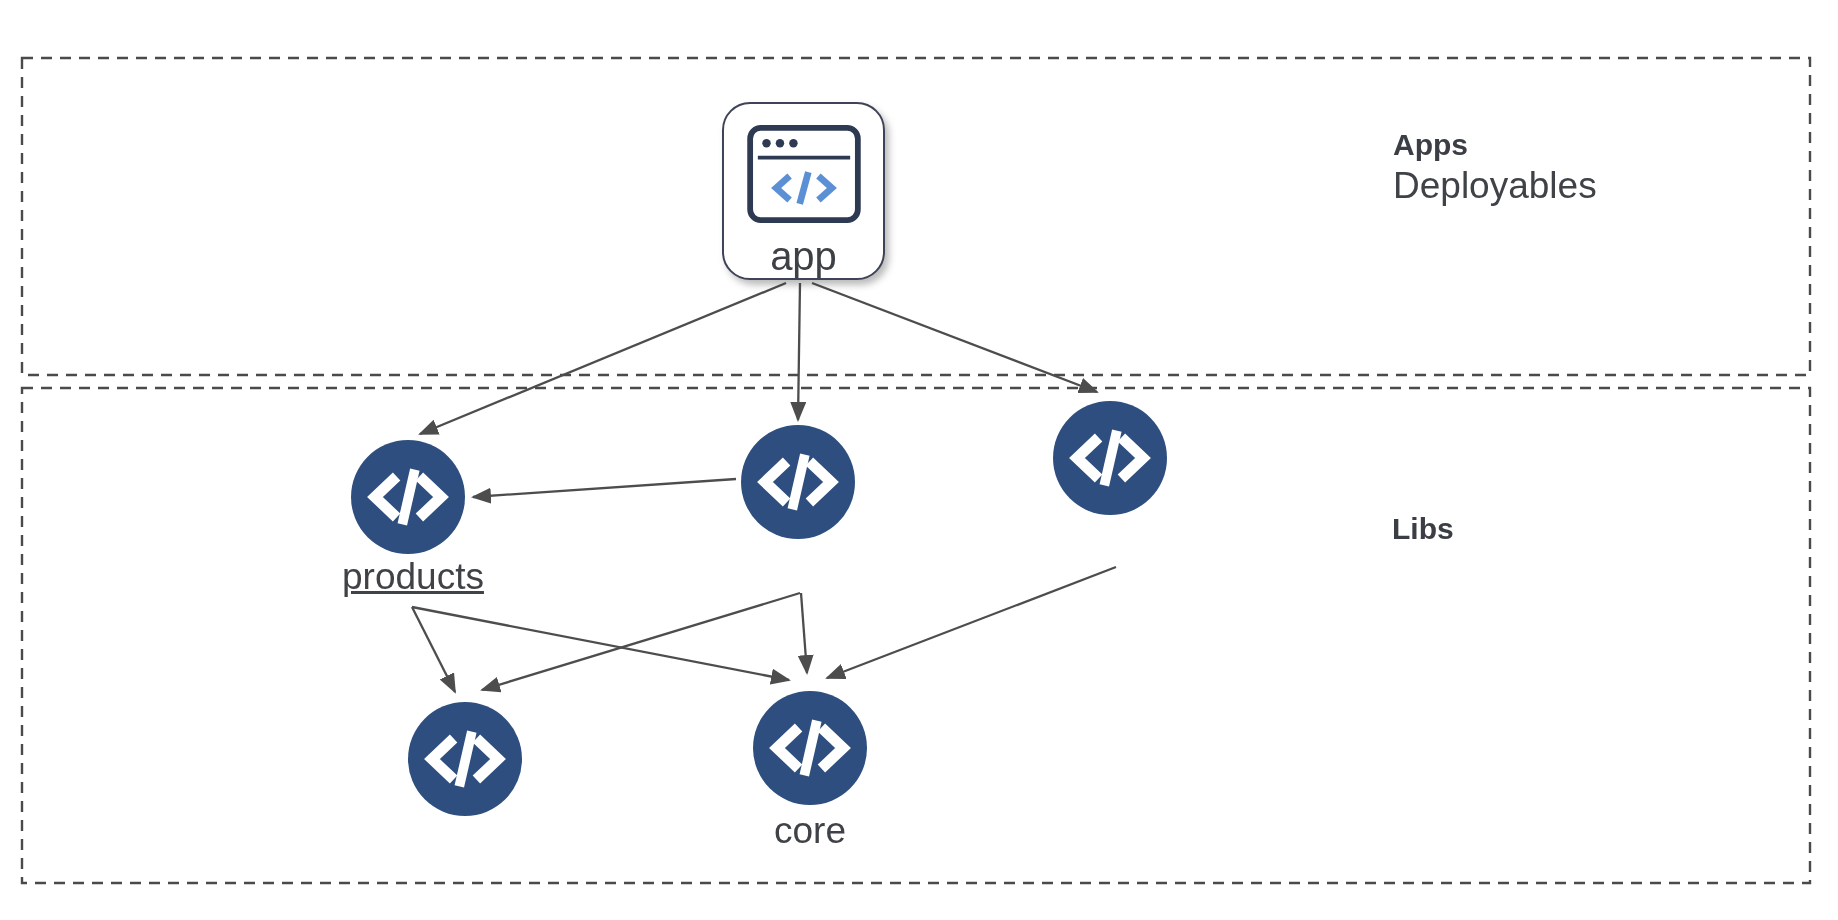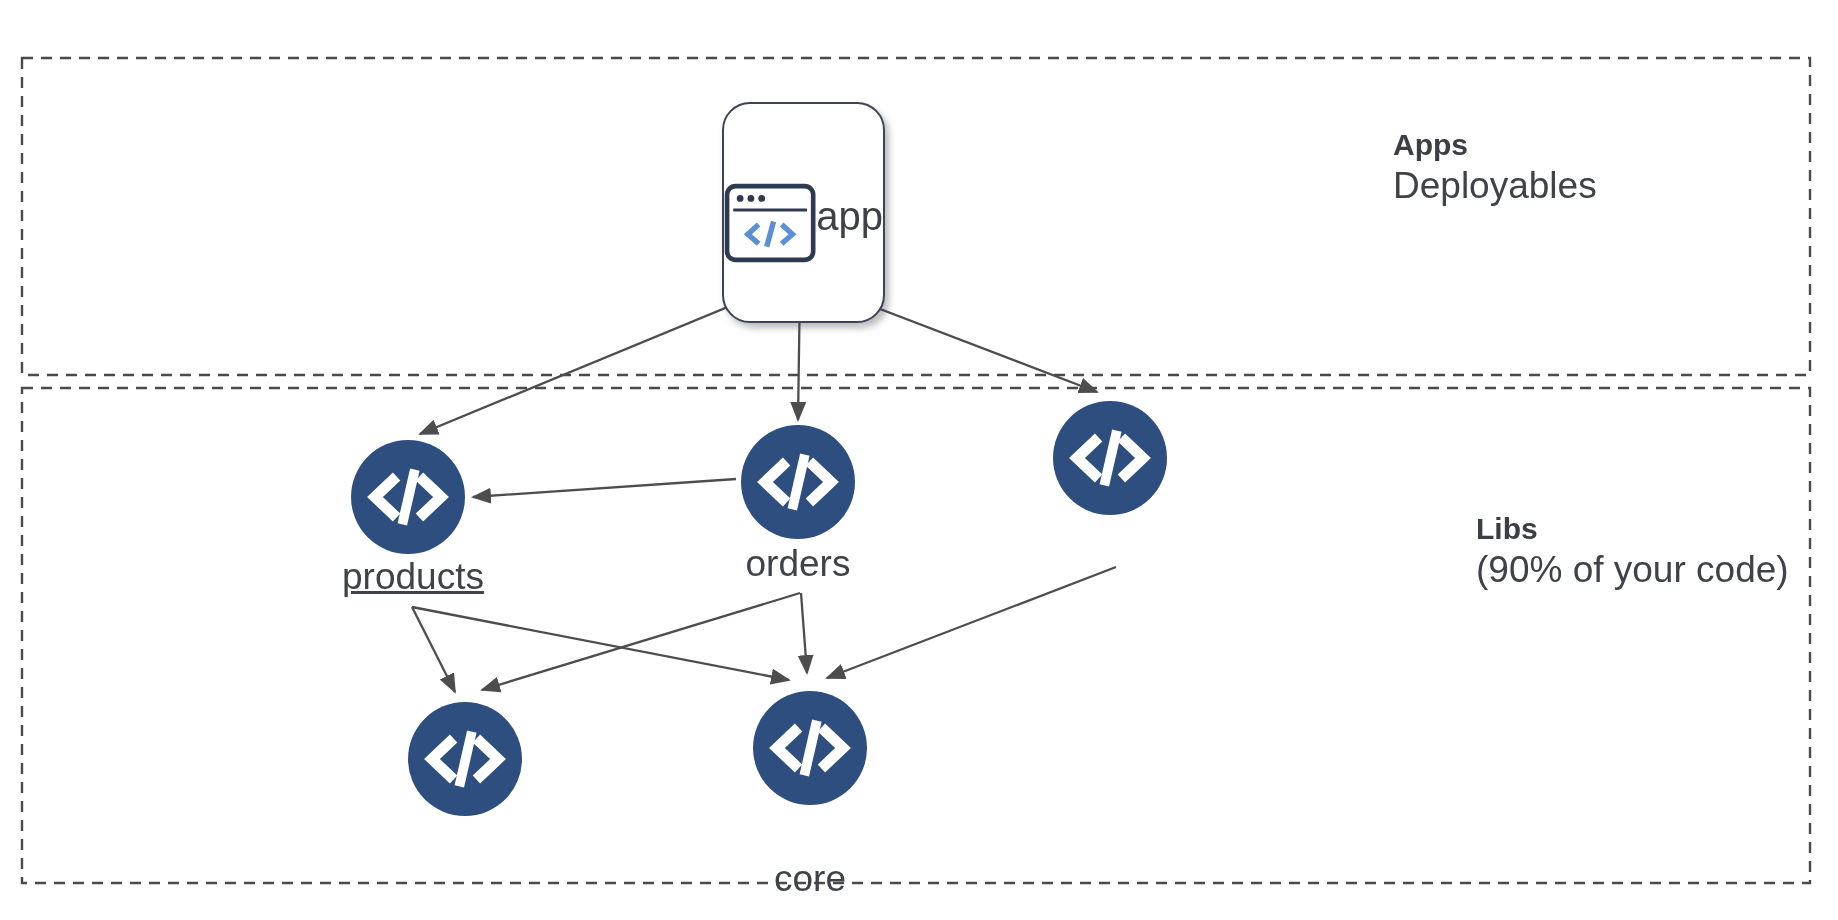--- a/index.html
+++ b/index.html
@@ -21,28 +21,30 @@
     left: 0; top: 0;
     width: 1838px;
     height: 920px;
   }
   
   .app-card {
     position: absolute;
     left: 722px;
     top: 102px;
     width: 163px;
-    height: 221px;
+    height: 178px;
     background: #ffffff;
     border: 2.5px solid #3e4457;
     border-radius: 28px;
     box-shadow: 4px 5px 7px rgba(60,60,60,0.35);
     display: flex;
+    flex-direction: column;
     align-items: center;
     box-sizing: border-box;
+    justify-content: space-between;
   }
   .app-card .browser-icon { margin-top: 20px; }
   .app-card .node-label {
     font-size: 40px;
     line-height: 1.1;
     margin-top: 6px;
     color: #3d4145;
   }
   
   .lib-node {
@@ -62,29 +64,29 @@
   
   #node-products { left: 351px; top: 440px; }
   #cap-products  { left: 263px; top: 558px; text-decoration: underline; }
   #node-orders   { left: 741px; top: 425px; }
   #cap-orders    { left: 648px; top: 545px; }
   #node-checkout { left: 1053px; top: 401px; }
   #cap-checkout  { left: 960px; top: 520px; }
   #node-shared   { left: 408px; top: 702px; }
   #cap-shared    { left: 315px; top: 822px; }
   #node-core     { left: 753px; top: 691px; }
-  #cap-core      { left: 660px; top: 812px; margin-top: 48px; }
+  #cap-core      { left: 660px; top: 812px; }
   
   .section-label {
     position: absolute;
     display: flex;
     flex-direction: column;
   }
   #label-apps { left: 1393px; top: 128px; }
-  #label-libs { left: 1476px; top: 512px; }
+  #label-libs { left: 1392px; top: 512px; gap: 48px; }
   .section-title {
     font-weight: bold;
     font-size: 30px;
     line-height: 1.15;
     color: #3b3f45;
   }
   .section-subtitle {
     font-size: 37px;
     line-height: 1.25;
     color: #3f4347;
@@ -142,21 +144,20 @@
   <div class="node-caption" id="cap-products">products</div>
 
   <div class="lib-node" id="node-orders">
     <svg viewBox="0 0 100 100">
       <circle cx="50" cy="50" r="50" fill="#2d4e7e"></circle>
       <path d="M40 32 L21 50 L40 68" fill="none" stroke="#ffffff" stroke-width="9.5"></path>
       <path d="M60 32 L79 50 L60 68" fill="none" stroke="#ffffff" stroke-width="9.5"></path>
       <line x1="56" y1="26" x2="45" y2="74" stroke="#ffffff" stroke-width="8.5"></line>
     </svg>
   </div>
-  <div class="node-caption" id="cap-orders">orders</div>
 
   <div class="lib-node" id="node-checkout">
     <svg viewBox="0 0 100 100">
       <circle cx="50" cy="50" r="50" fill="#2d4e7e"></circle>
       <path d="M40 32 L21 50 L40 68" fill="none" stroke="#ffffff" stroke-width="9.5"></path>
       <path d="M60 32 L79 50 L60 68" fill="none" stroke="#ffffff" stroke-width="9.5"></path>
       <line x1="56" y1="26" x2="45" y2="74" stroke="#ffffff" stroke-width="8.5"></line>
     </svg>
   </div>
 
@@ -178,16 +179,15 @@
     </svg>
   </div>
   <div class="node-caption" id="cap-core">core</div>
 
   <div class="section-label" id="label-apps">
     <div class="section-title">Apps</div>
     <div class="section-subtitle">Deployables</div>
   </div>
   <div class="section-label" id="label-libs">
     <div class="section-title">Libs</div>
-    <div class="section-subtitle">(90% of your code)</div>
   </div>
 
 </div>
 
 </body></html>

